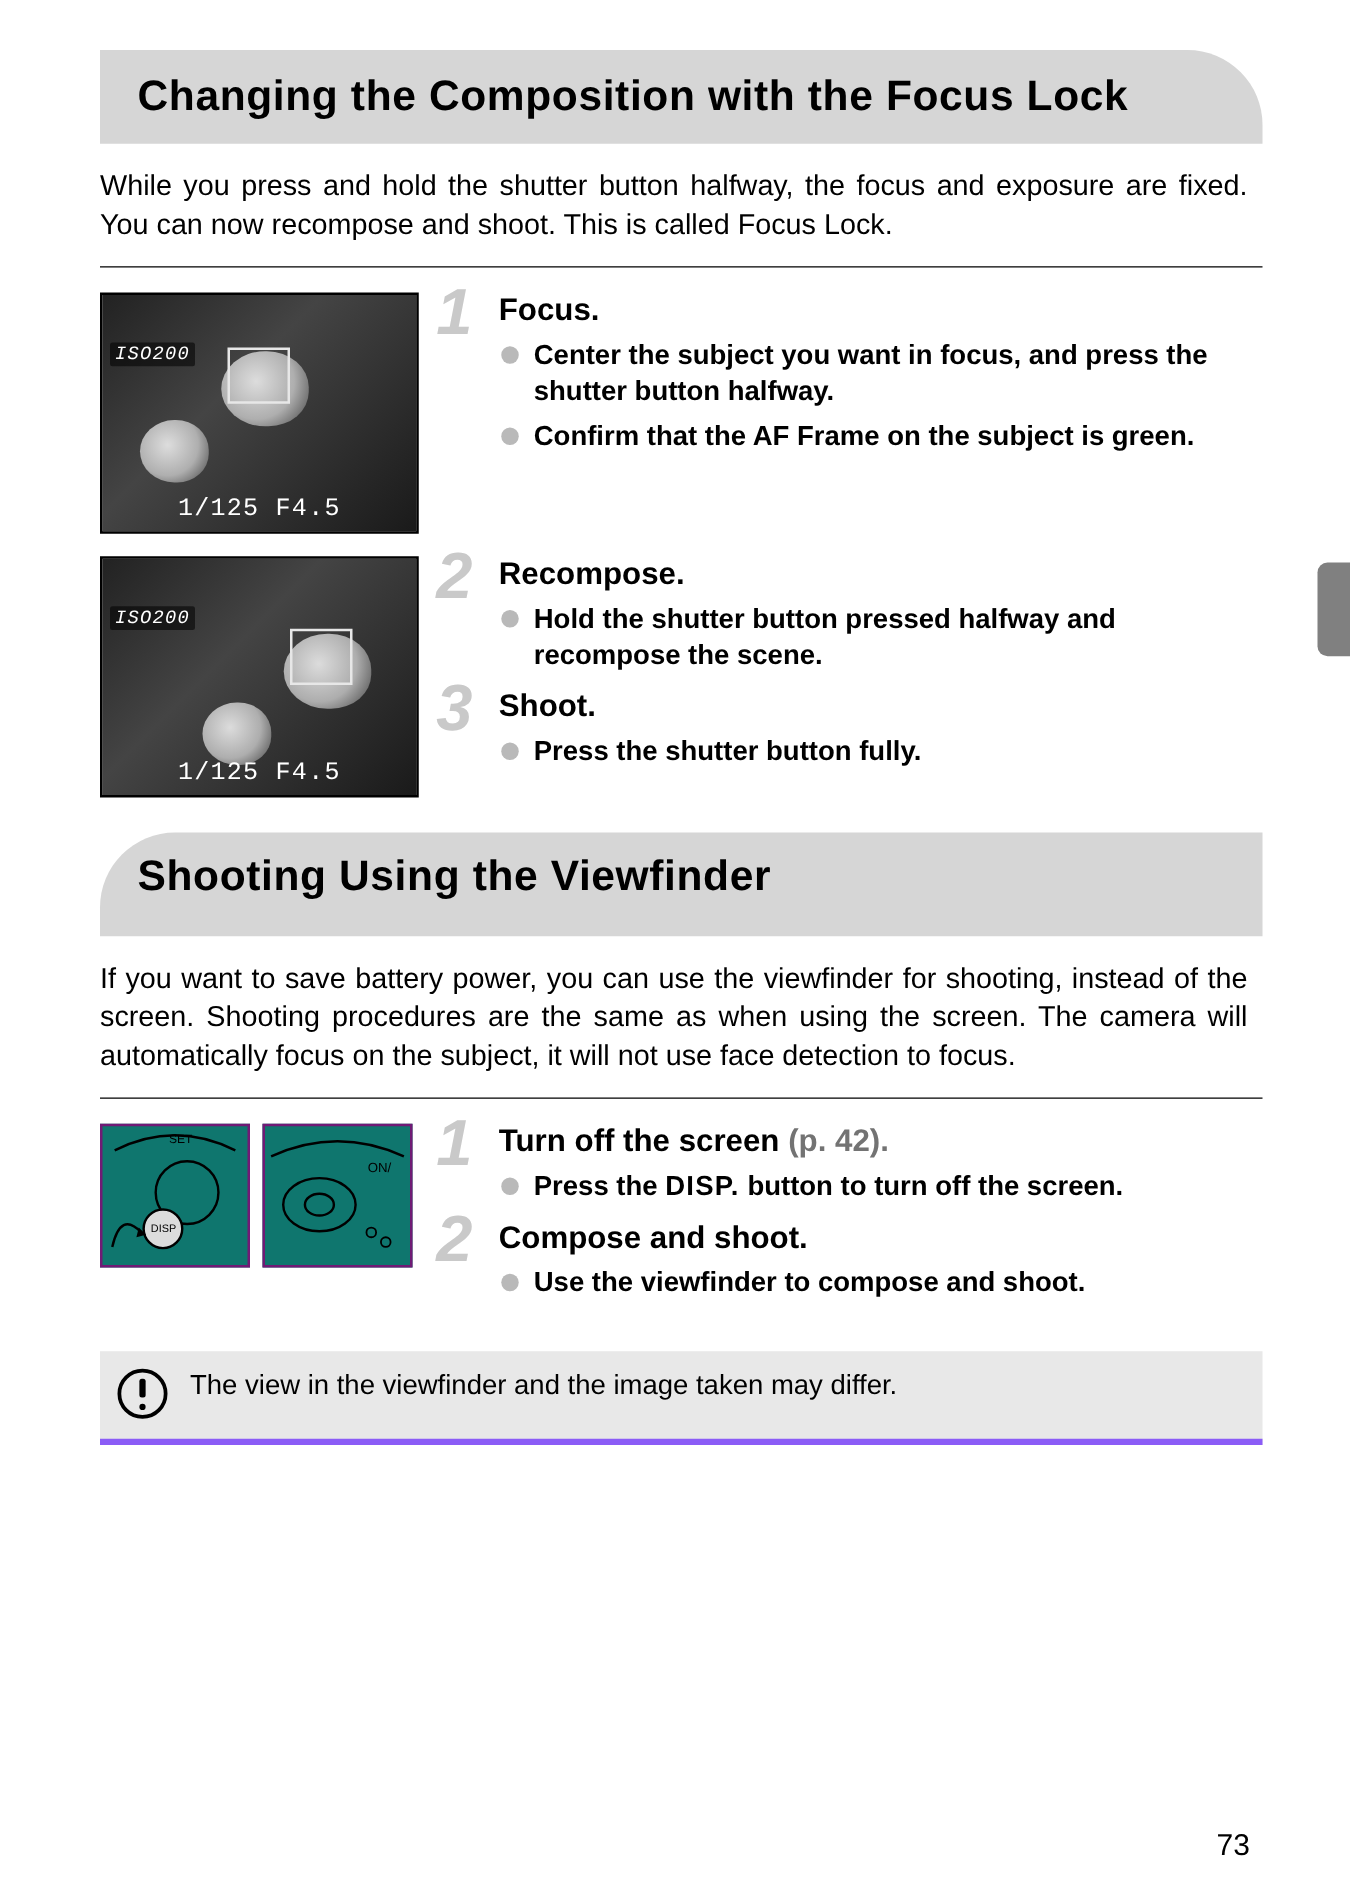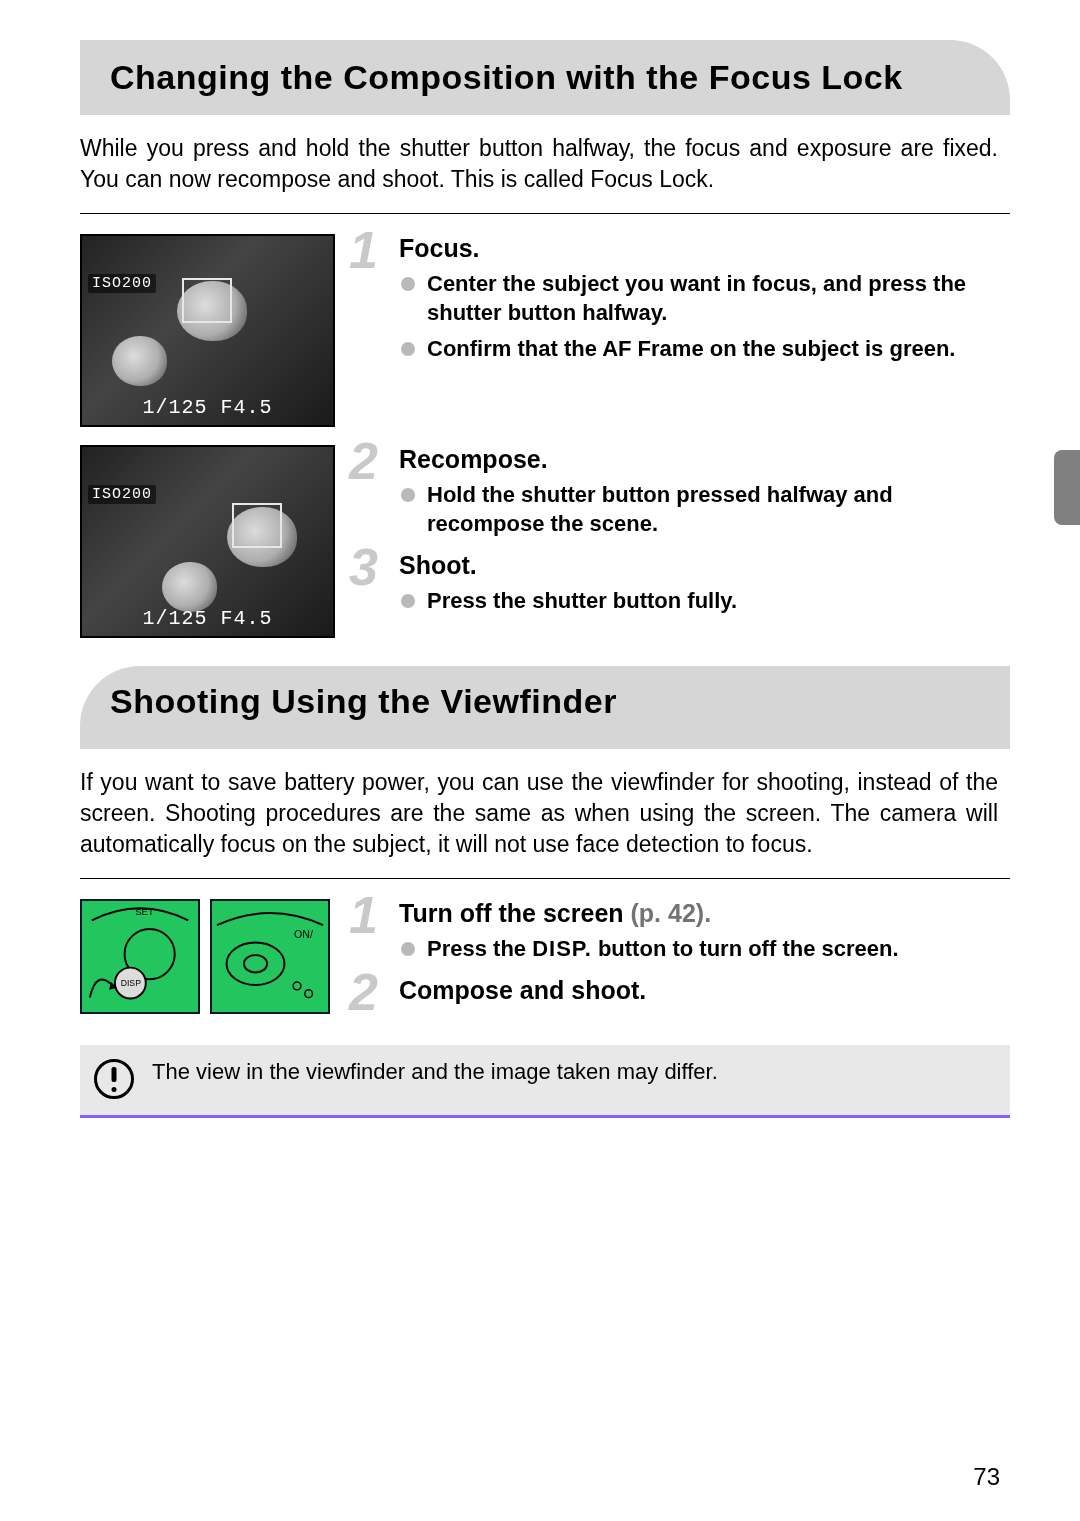--- a/index.html
+++ b/index.html
@@ -80,20 +80,21 @@
     position: absolute;
     top: 38px;
     left: 6px;
     background: rgba(0,0,0,0.55);
     color: #fff;
     font-size: 15px;
     font-family: Courier, monospace;
     letter-spacing: 1px;
     padding: 1px 4px;
     border-radius: 2px;
+    font-style: italic;
   }
   .thumb .readout {
     position: absolute;
     bottom: 6px;
     left: 0;
     right: 0;
     text-align: center;
     color: #fff;
     font-family: Courier, monospace;
     font-size: 20px;
@@ -116,24 +117,24 @@
   }
 
   
   .diag-row {
     display:flex;
     gap:10px;
   }
   .diag {
     width: 120px;
     height: 115px;
-    border: 2px solid #0f172a;
+    border: 2px solid #701a75;
     box-sizing: border-box;
     position: relative;
-    background:#22c55e;
+    background:#0f766e;
   }
 
   
   .text-col {
     flex: 1;
     position: relative;
   }
   .step {
     position: relative;
     padding-left: 44px;
@@ -185,21 +186,21 @@
     letter-spacing: 1px;
     text-align: right;
   }
 
   
   .note {
     display: flex;
     gap: 18px;
     align-items: flex-start;
     background: #e8e8e8;
-    border-bottom: 3px solid #8b5cf6;
+    border-bottom: 5px solid #8b5cf6;
     padding: 12px 20px 16px 14px;
     margin-top: 10px;
   }
   .note .icon {
     width: 34px;
     height: 34px;
     border: 3px solid #000;
     border-radius: 50%;
     position: relative;
     flex: 0 0 34px;
@@ -361,20 +362,23 @@
           </h3>
           <ul>
             <li>
               <span>Press the </span><span class="disp-label">DISP.</span><span> button to turn off the screen.</span>
             </li>
           </ul>
         </div>
         <div class="step">
           <span class="num">2</span>
           <h3>Compose and shoot.</h3>
+          <ul>
+            <li>Use the viewfinder to compose and shoot.</li>
+          </ul>
         </div>
       </div>
     </div>
   </div>
 
   <div class="note">
     <div class="icon"></div>
     <div class="note-text">The view in the viewfinder and the image taken may differ.</div>
   </div>
 

